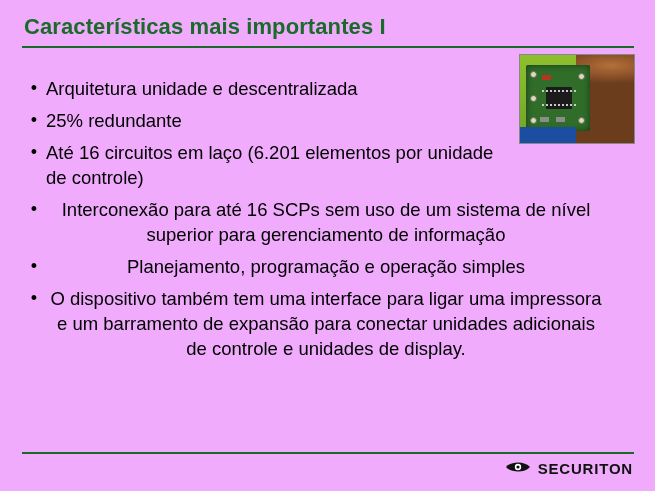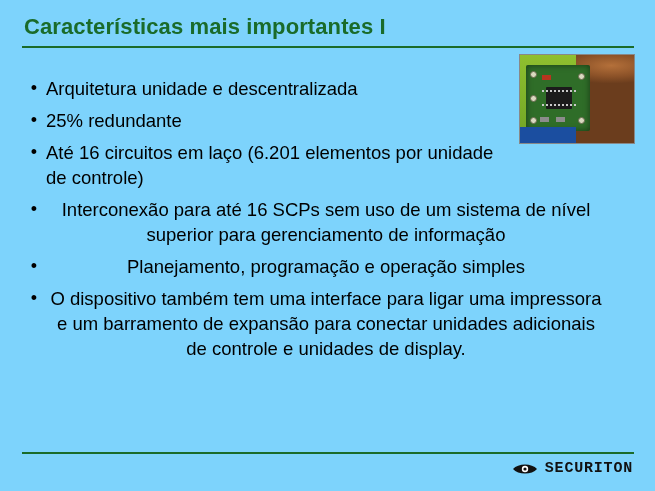--- a/index.html
+++ b/index.html
@@ -10,21 +10,21 @@
     width: 655px;
     height: 491px;
     background: #ffffff;
     font-family: "Liberation Sans", sans-serif;
     overflow: hidden;
   }
   .slide {
     position: relative;
     width: 655px;
     height: 491px;
-    background: #7dd3fc;
+    background: #f0abfc;
     box-sizing: border-box;
   }
   .title {
     position: absolute;
     left: 24px;
     top: 14px;
     font-size: 22px;
     color: #1a6b2a;
     font-weight: bold;
     letter-spacing: 0.1px;
@@ -161,23 +161,21 @@
     color: #000000;
   }
   .bullet.narrow .text { max-width: 470px; }
   .bullet.wide .text { max-width: 560px; text-align: center; }
 
   .footer-logo {
     position: absolute;
     right: 22px;
     top: 460px;
     display: flex;
-    align-items: center;
     gap: 7px;
-    font-family: Liberation Mono, monospace;
   }
   .eye {
     width: 26px;
     height: 14px;
     position: relative;
   }
   .eye svg { display: block; }
   .brand {
     font-size: 15px;
     font-weight: bold;

